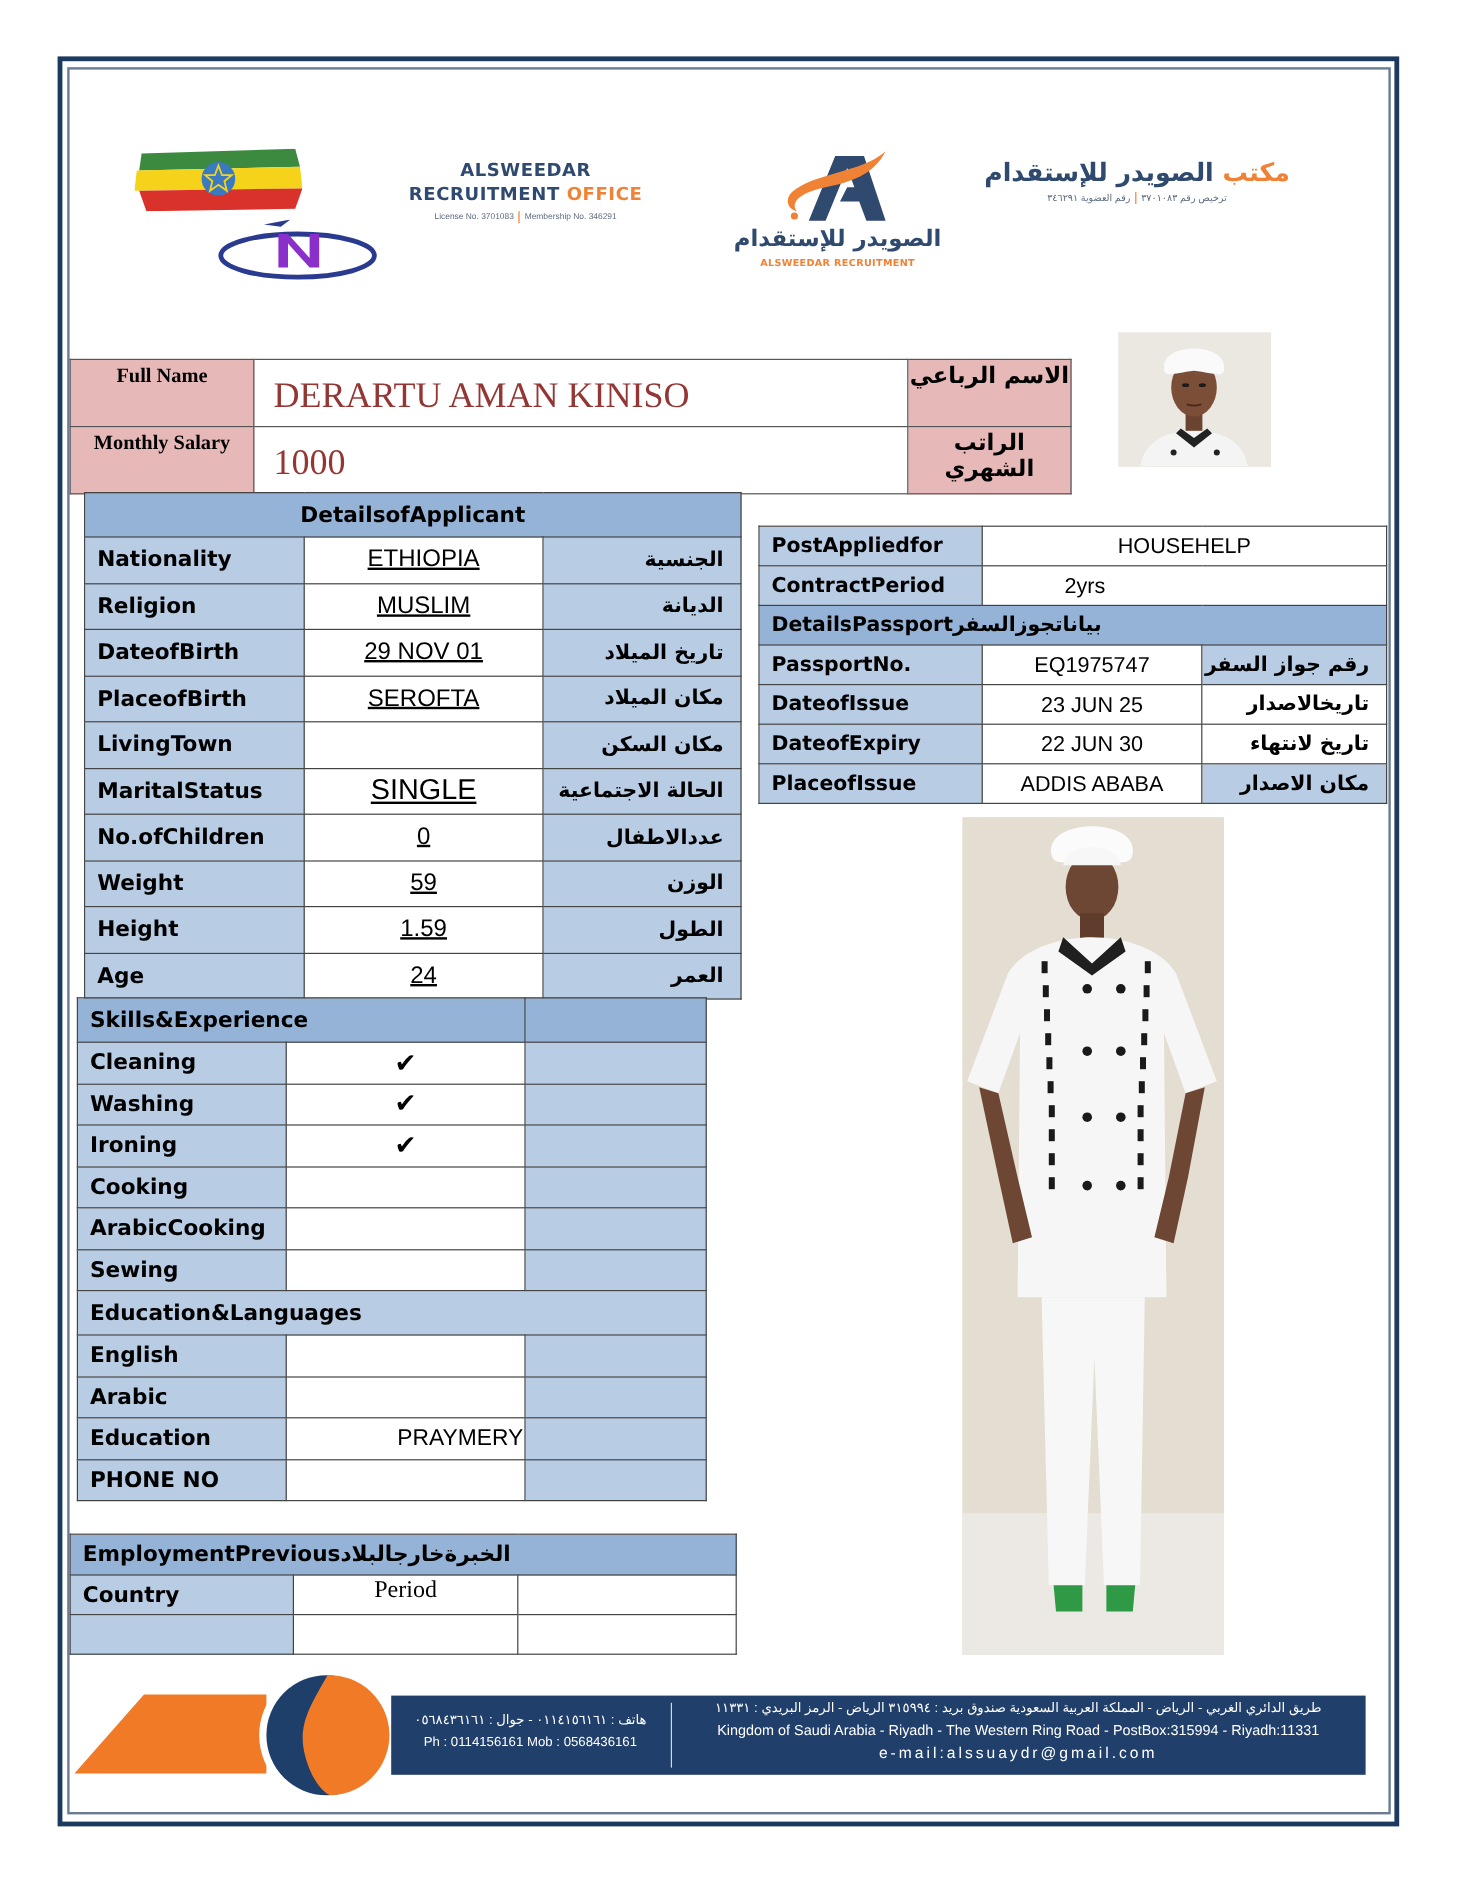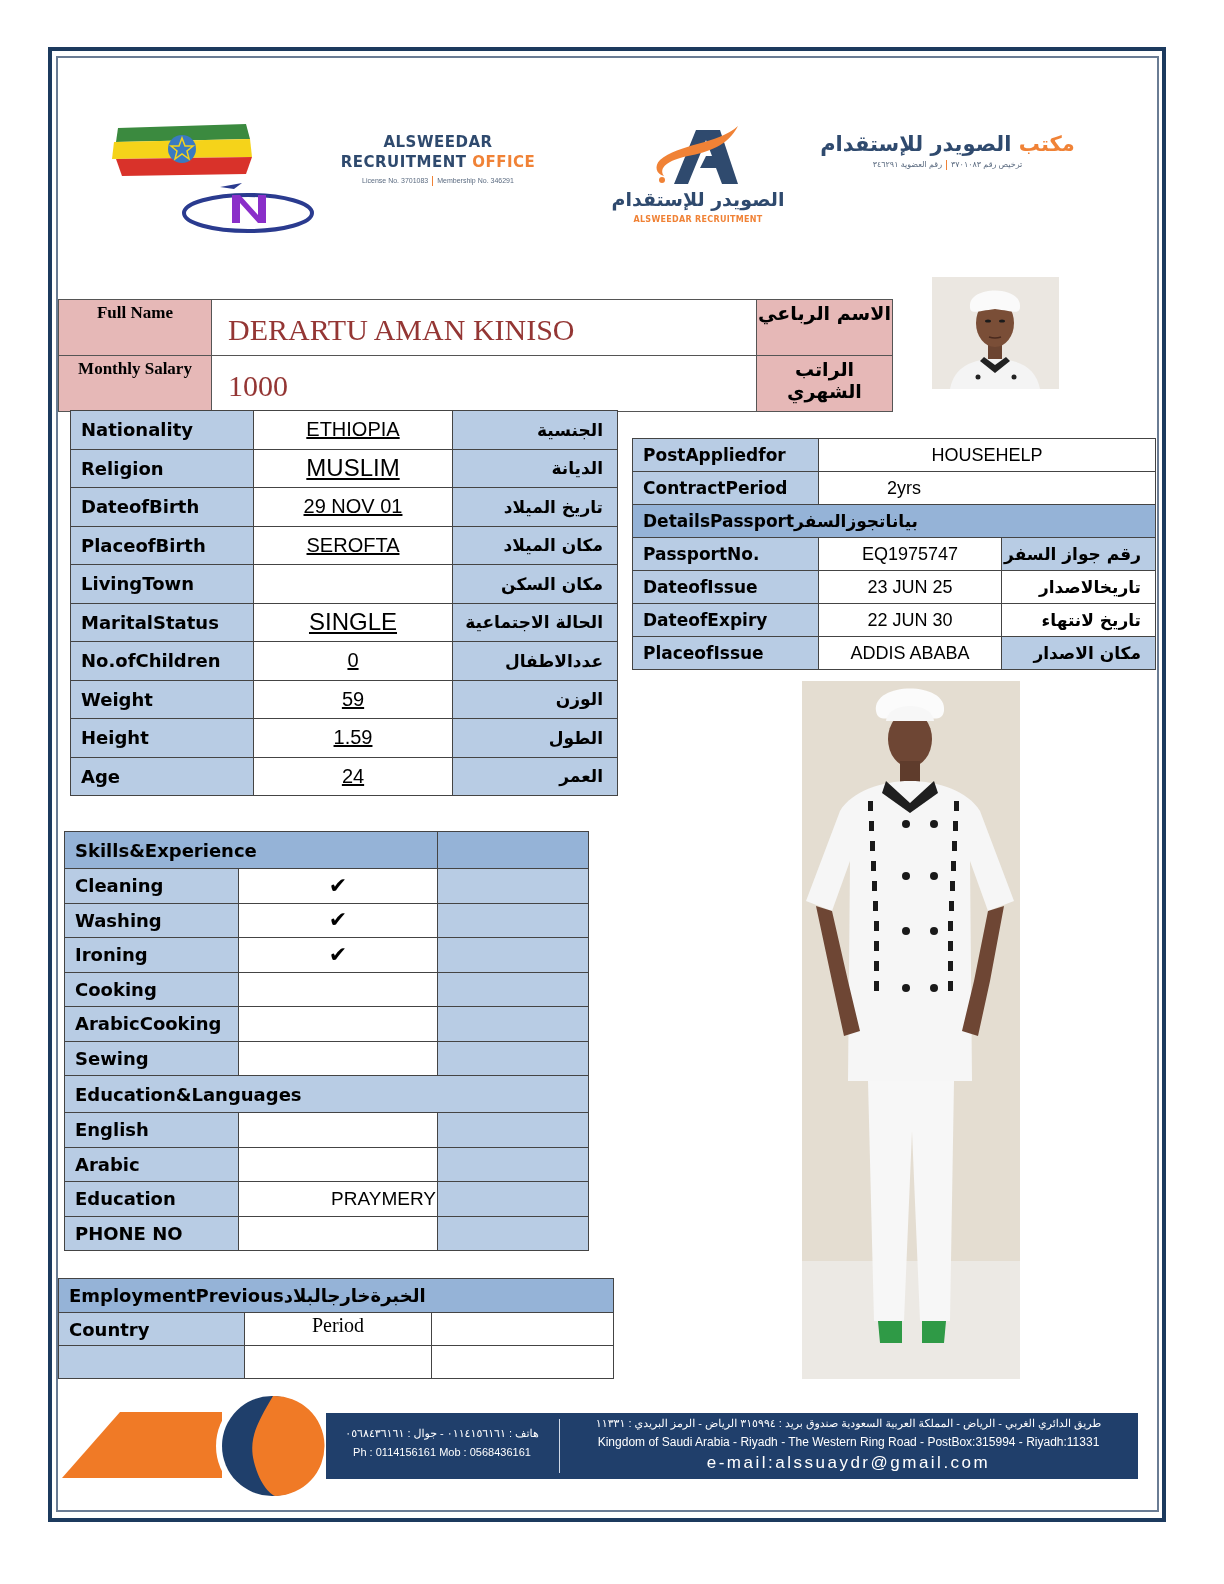--- a/index.html
+++ b/index.html
@@ -77,21 +77,21 @@
 
   
   .footer-bar { left: 326px; top: 1413px; width: 812px; height: 66px; background: #203f6b; color: #fff; }
   .footer-left { position: absolute; left: 0; top: 0; width: 232px; height: 66px; text-align: center; font-size: 11px; }
   .footer-left .ar { direction: rtl; margin-top: 14px; }
   .footer-left .en { margin-top: 6px; }
   .footer-sep { position: absolute; left: 233px; top: 6px; width: 1px; height: 54px; background: #cfd8e6; }
   .footer-right { position: absolute; left: 240px; top: 0; width: 565px; height: 66px; text-align: center; font-size: 12px; }
   .footer-right .ar { direction: rtl; margin-top: 4px; font-size: 11px; }
   .footer-right .en { margin-top: 5px; }
-  .footer-right .mail { margin-top: 4px; letter-spacing: 2.5px; font-size: 17px; }
+  .footer-right .mail { margin-top: 4px; letter-spacing: 2.5px; font-size: 13px; }
   .footer-graphic { left: 62px; top: 1392px; width: 270px; height: 110px; }
 </style>
 </head>
 <body>
 
 <div class="abs outer-border"></div>
 <div class="abs inner-border"></div>
 
 <svg class="abs flag" viewBox="0 0 140 52">
   <path d="M6 4 L134 0 L138 15 L4 18 Z" fill="#3b8a3f"></path>
@@ -164,28 +164,31 @@
     <ellipse cx="63" cy="46" rx="19" ry="24" fill="#7a4e37"></ellipse>
     <path d="M38 30 C36 8 90 8 88 30 C88 38 80 34 63 32 C46 34 38 38 38 30 Z" fill="#fafafa"></path>
     <ellipse cx="56" cy="44" rx="3" ry="1.6" fill="#1b1b1b"></ellipse>
     <ellipse cx="70" cy="44" rx="3" ry="1.6" fill="#1b1b1b"></ellipse>
     <path d="M57 60 Q63 62 69 60" stroke="#4a2a1e" stroke-width="1.5" fill="none"></path>
   </svg>
 </div>
 
 <table class="abs bt applicant">
   <tbody>
+      <tr>
+    <td colspan="3" class="blue-hdr hdr">DetailsofApplicant</td>
+  </tr>
   <tr>
         <td class="blue lbl">Nationality</td>
         <td class="white val">ETHIOPIA</td>
         <td class="blue ar">الجنسية</td>
       </tr>
   <tr>
         <td class="blue lbl">Religion</td>
-        <td class="white val" style="font-size:24px">MUSLIM</td>
+        <td class="white val" style="font-size:20px">MUSLIM</td>
         <td class="blue ar">الديانة</td>
       </tr>
   <tr>
         <td class="blue lbl">DateofBirth</td>
         <td class="white val">29 NOV 01</td>
         <td class="blue ar">تاريخ الميلاد</td>
       </tr>
   <tr>
         <td class="blue lbl">PlaceofBirth</td>
         <td class="white val">SEROFTA</td>

